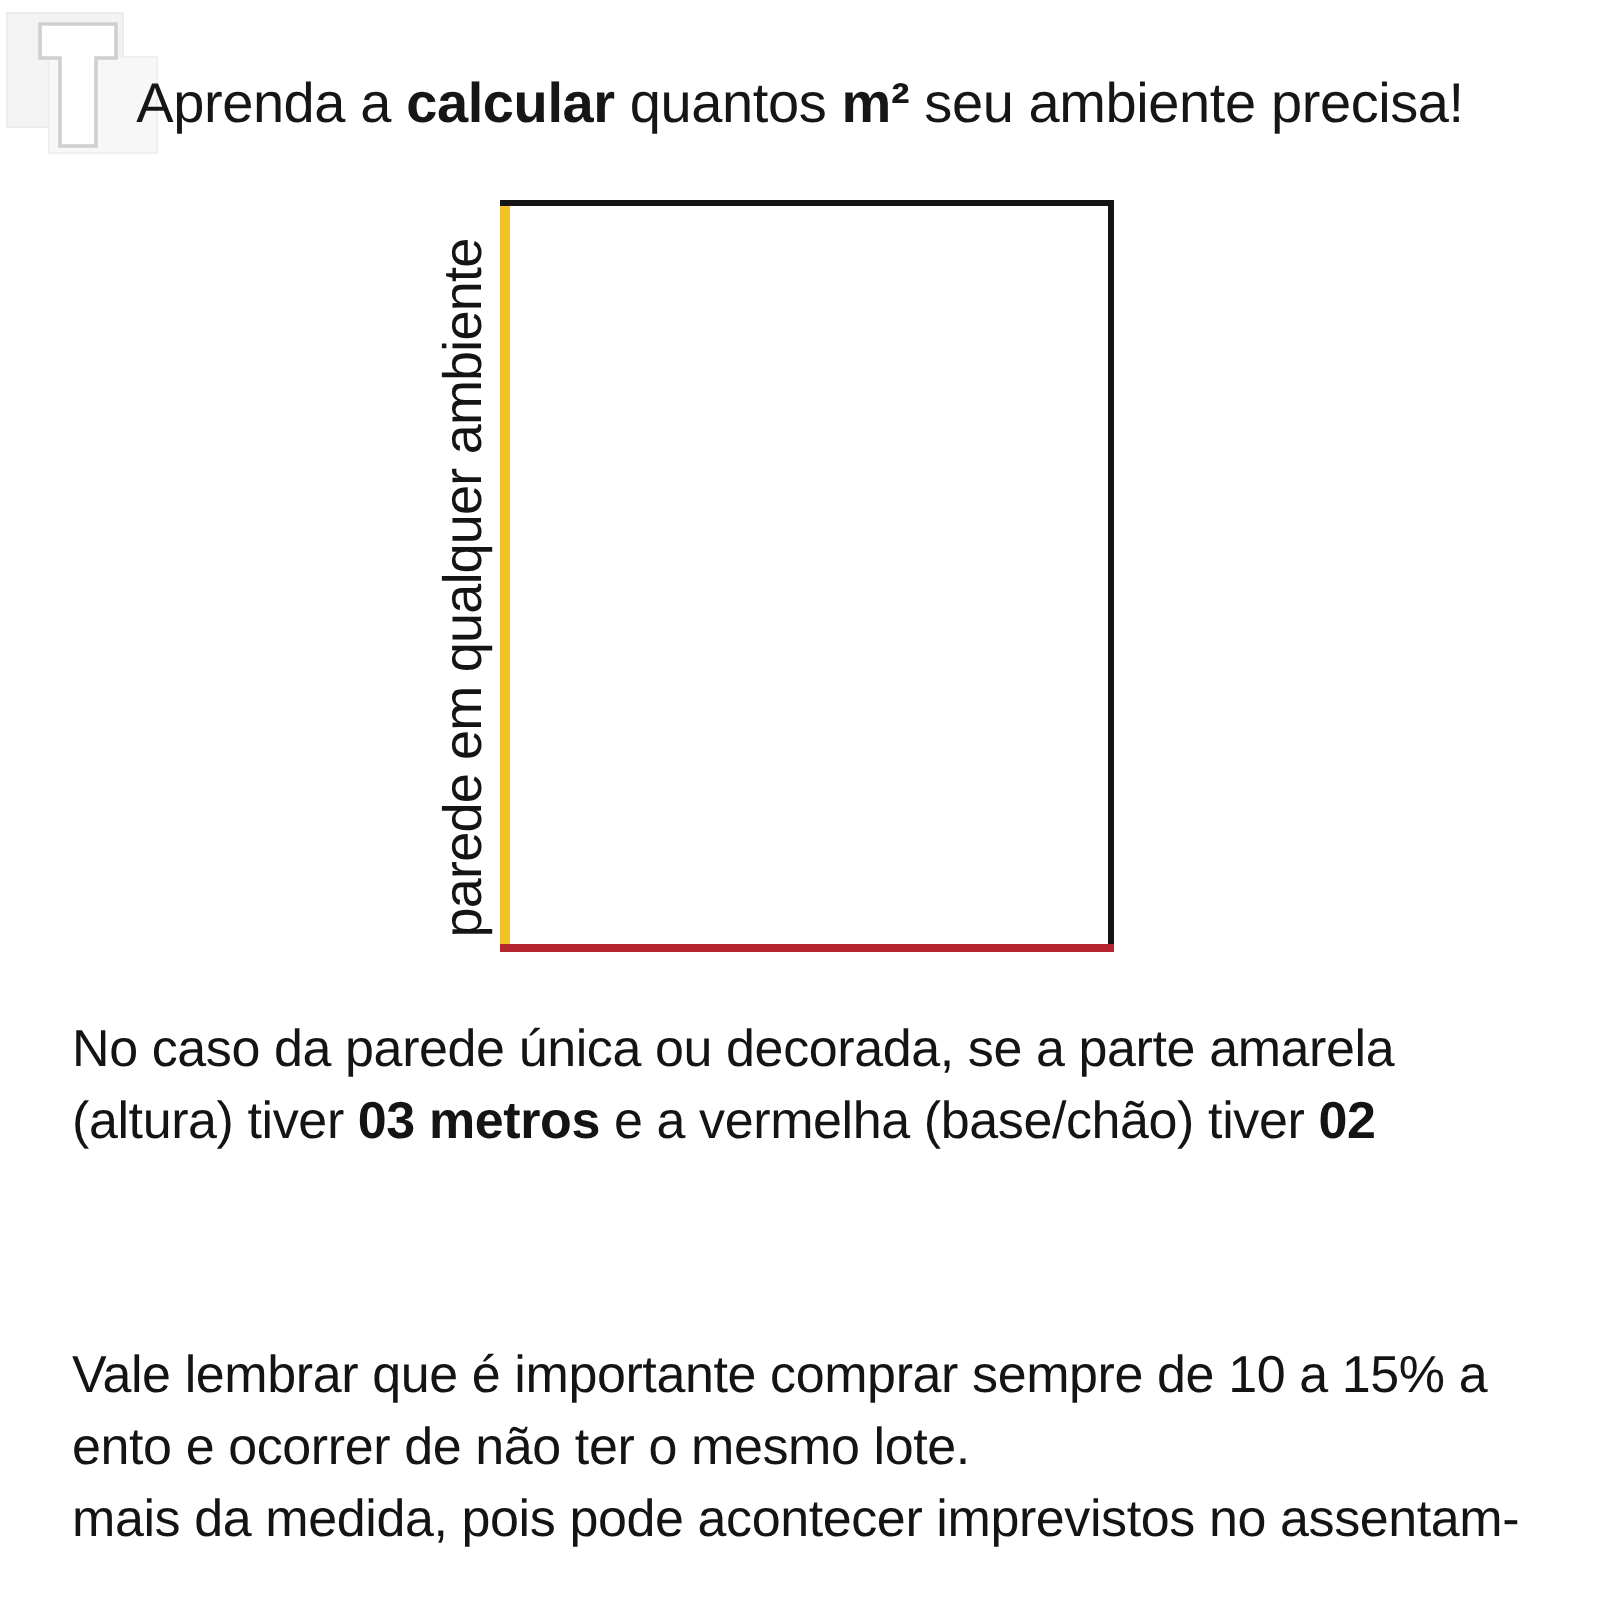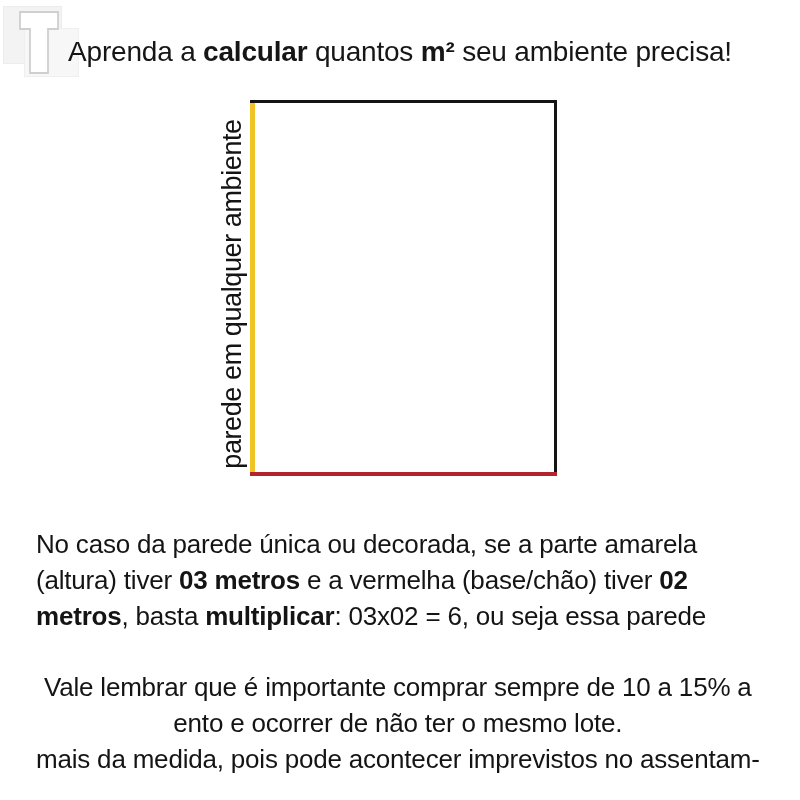--- a/index.html
+++ b/index.html
@@ -84,22 +84,22 @@
     left: 36px;
     font-size: 26px;
     letter-spacing: -0.2px;
     color: #141414;
   }
   .para .tline {
     height: 36px;
     line-height: 36px;
     white-space: pre;
   }
-  .para-1 { top: 526px; }
-  .para-2 { top: 669px; text-align: center; }
+  .para-1 { top: 506px; }
+  .para-2 { top: 669px; }
 </style>
 </head>
 <body>
 
 <div class="canvas">
 
   <div class="logo">
     <div class="logo-sq1"></div>
     <div class="logo-sq2"></div>
     <svg class="logo-t" viewBox="0 0 84 84" aria-hidden="true">
@@ -113,21 +113,20 @@
     <div class="dline line-top"></div>
     <div class="dline line-right"></div>
     <div class="dline line-yellow"></div>
     <div class="dline line-red"></div>
     <div class="wall-label">parede em qualquer ambiente</div>
   </div>
 
   <div class="para para-1">
     <div class="tline"><span>No caso da parede única ou decorada, se a parte amarela</span></div>
     <div class="tline"><span>(altura) tiver </span><span class="b">03 metros</span><span> e a vermelha (base/chão) tiver </span><span class="b">02</span></div>
-    <div class="tline"><span class="b">metros</span><span>, basta </span><span class="b">multiplicar</span><span>: 03x02 = 6, ou seja essa parede</span></div>
   </div>
 
   <div class="para para-2">
     <div class="tline">Vale lembrar que é importante comprar sempre de 10 a 15% a</div>
     <div class="tline">ento e ocorrer de não ter o mesmo lote.</div>
     <div class="tline">mais da medida, pois pode acontecer imprevistos no assentam-</div>
   </div>
 
 </div>
 

